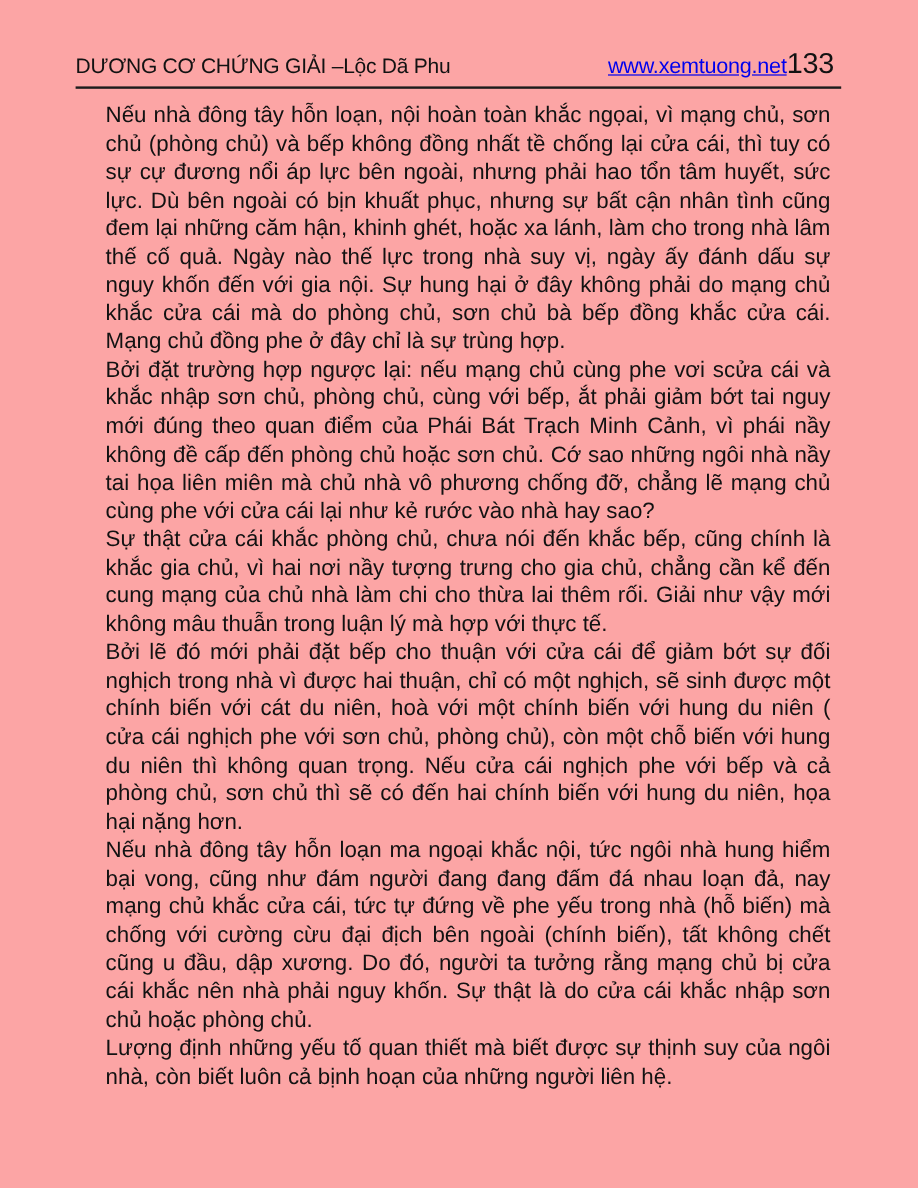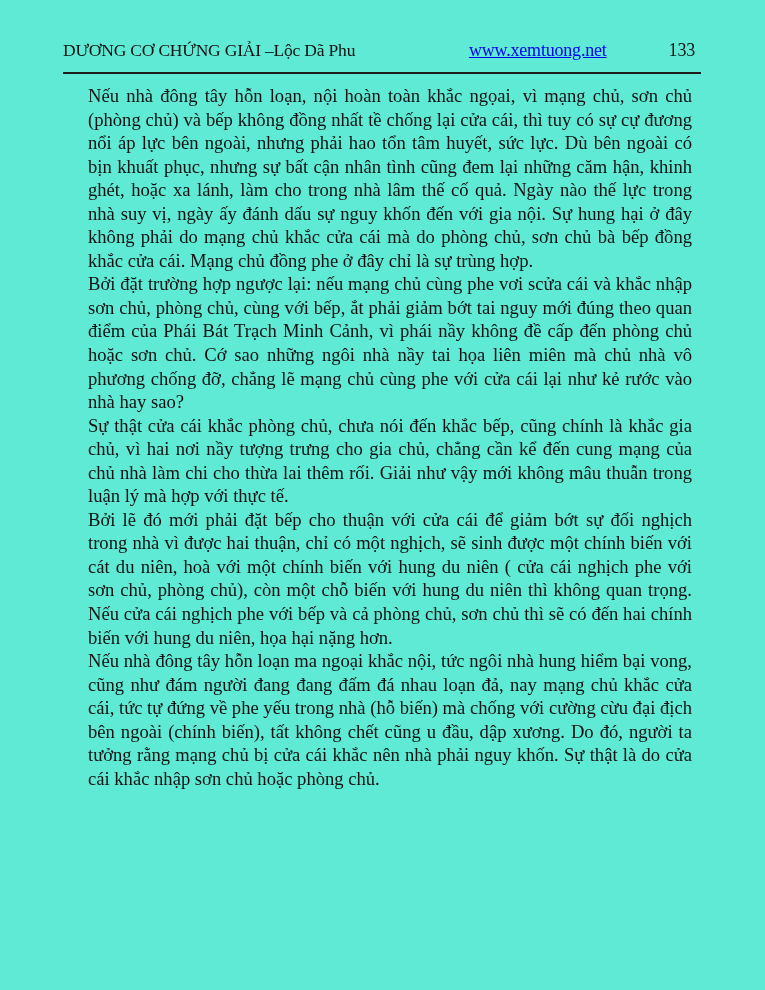--- a/index.html
+++ b/index.html
@@ -4,23 +4,23 @@
 <style>
   html, body {
     margin: 0;
     padding: 0;
     background: #e8e8e8;
   }
   .page {
     position: relative;
     width: 765px;
     height: 990px;
-    background: #5eead4;
+    background: #fca5a5;
     overflow: hidden;
-    font-family: Liberation Serif, serif;
+    font-family: Liberation Sans, sans-serif;
     color: #121212;
   }
   .header {
     position: absolute;
     top: 40px;
     left: 63px;
     right: 70px;
     display: flex;
     align-items: baseline;
     font-size: 17.5px;
@@ -31,22 +31,21 @@
     flex: 1 1 auto;
     font-size: 17.5px;
   }
   .header .site-link {
     color: #0000ee;
     text-decoration: underline;
     cursor: pointer;
     font-size: 18px;
   }
   .header .page-num {
-    margin-left: 62px;
-    font-size: 18px;
+    font-size: 24px;
   }
   .divider {
     position: absolute;
     top: 72px;
     left: 63px;
     width: 638px;
     border: none;
     border-top: 2px solid #1c1c1c;
     margin: 0;
   }
@@ -77,15 +76,16 @@
   </div>
 
   <hr class="divider">
 
   <div class="body-text">
       <p>Nếu nhà đông tây hỗn loạn, nội hoàn toàn khắc ngọai, vì mạng chủ, sơn chủ (phòng chủ) và bếp không đồng nhất tề chống lại cửa cái, thì tuy có sự cự đương nổi áp lực bên ngoài, nhưng phải hao tổn tâm huyết, sức lực. Dù bên ngoài có bịn khuất phục, nhưng sự bất cận nhân tình cũng đem lại những căm hận, khinh ghét, hoặc xa lánh, làm cho trong nhà lâm thế cố quả. Ngày nào thế lực trong nhà suy vị, ngày ấy đánh dấu sự nguy khốn đến với gia nội. Sự hung hại ở đây không phải do mạng chủ khắc cửa cái mà do phòng chủ, sơn chủ bà bếp đồng khắc cửa cái. Mạng chủ đồng phe ở đây chỉ là sự trùng hợp.</p>
       <p>Bởi đặt trường hợp ngược lại: nếu mạng chủ cùng phe vơi scửa cái và khắc nhập sơn chủ, phòng chủ, cùng với bếp, ắt phải giảm bớt tai nguy mới đúng theo quan điểm của Phái Bát Trạch Minh Cảnh, vì phái nầy không đề cấp đến phòng chủ hoặc sơn chủ. Cớ sao những ngôi nhà nầy tai họa liên miên mà chủ nhà  vô phương chống đỡ, chẳng lẽ mạng chủ cùng phe với cửa cái lại như kẻ rước vào nhà hay sao?</p>
       <p>Sự thật cửa cái khắc phòng chủ, chưa nói đến khắc bếp, cũng chính là khắc gia chủ, vì hai nơi nầy tượng trưng cho gia chủ, chẳng cần kể đến cung mạng của chủ nhà làm chi cho thừa lai thêm rối. Giải như vậy mới không mâu thuẫn trong luận lý mà hợp với thực tế.</p>
       <p>Bởi lẽ đó mới phải đặt bếp cho thuận với cửa cái để giảm bớt sự đối nghịch trong nhà vì được hai thuận, chỉ có một nghịch, sẽ sinh được một chính biến với cát du niên, hoà với một chính biến với hung du niên ( cửa cái nghịch phe với sơn chủ, phòng chủ), còn một chỗ biến với hung du niên thì không quan trọng. Nếu cửa cái nghịch phe với bếp và cả phòng chủ, sơn chủ thì sẽ có đến hai chính biến với hung du niên, họa hại nặng hơn.</p>
       <p>Nếu nhà đông tây hỗn loạn ma ngoại khắc nội, tức ngôi nhà hung hiểm bại vong, cũng như đám người đang đang đấm đá nhau loạn đả, nay mạng chủ khắc cửa cái, tức tự đứng về phe yếu trong nhà (hỗ biến) mà chống với cường cừu đại địch bên ngoài (chính biến), tất không chết cũng u đầu, dập xương. Do đó, người ta tưởng rằng mạng chủ bị cửa cái khắc nên nhà phải nguy khốn. Sự thật là do cửa cái khắc nhập sơn chủ hoặc phòng chủ.</p>
+      <p>Lượng định những yếu tố quan thiết mà biết được sự thịnh suy của ngôi nhà, còn biết luôn cả bịnh hoạn của những người liên hệ.</p>
     </div>
 
 </div>
 
 </body></html>

